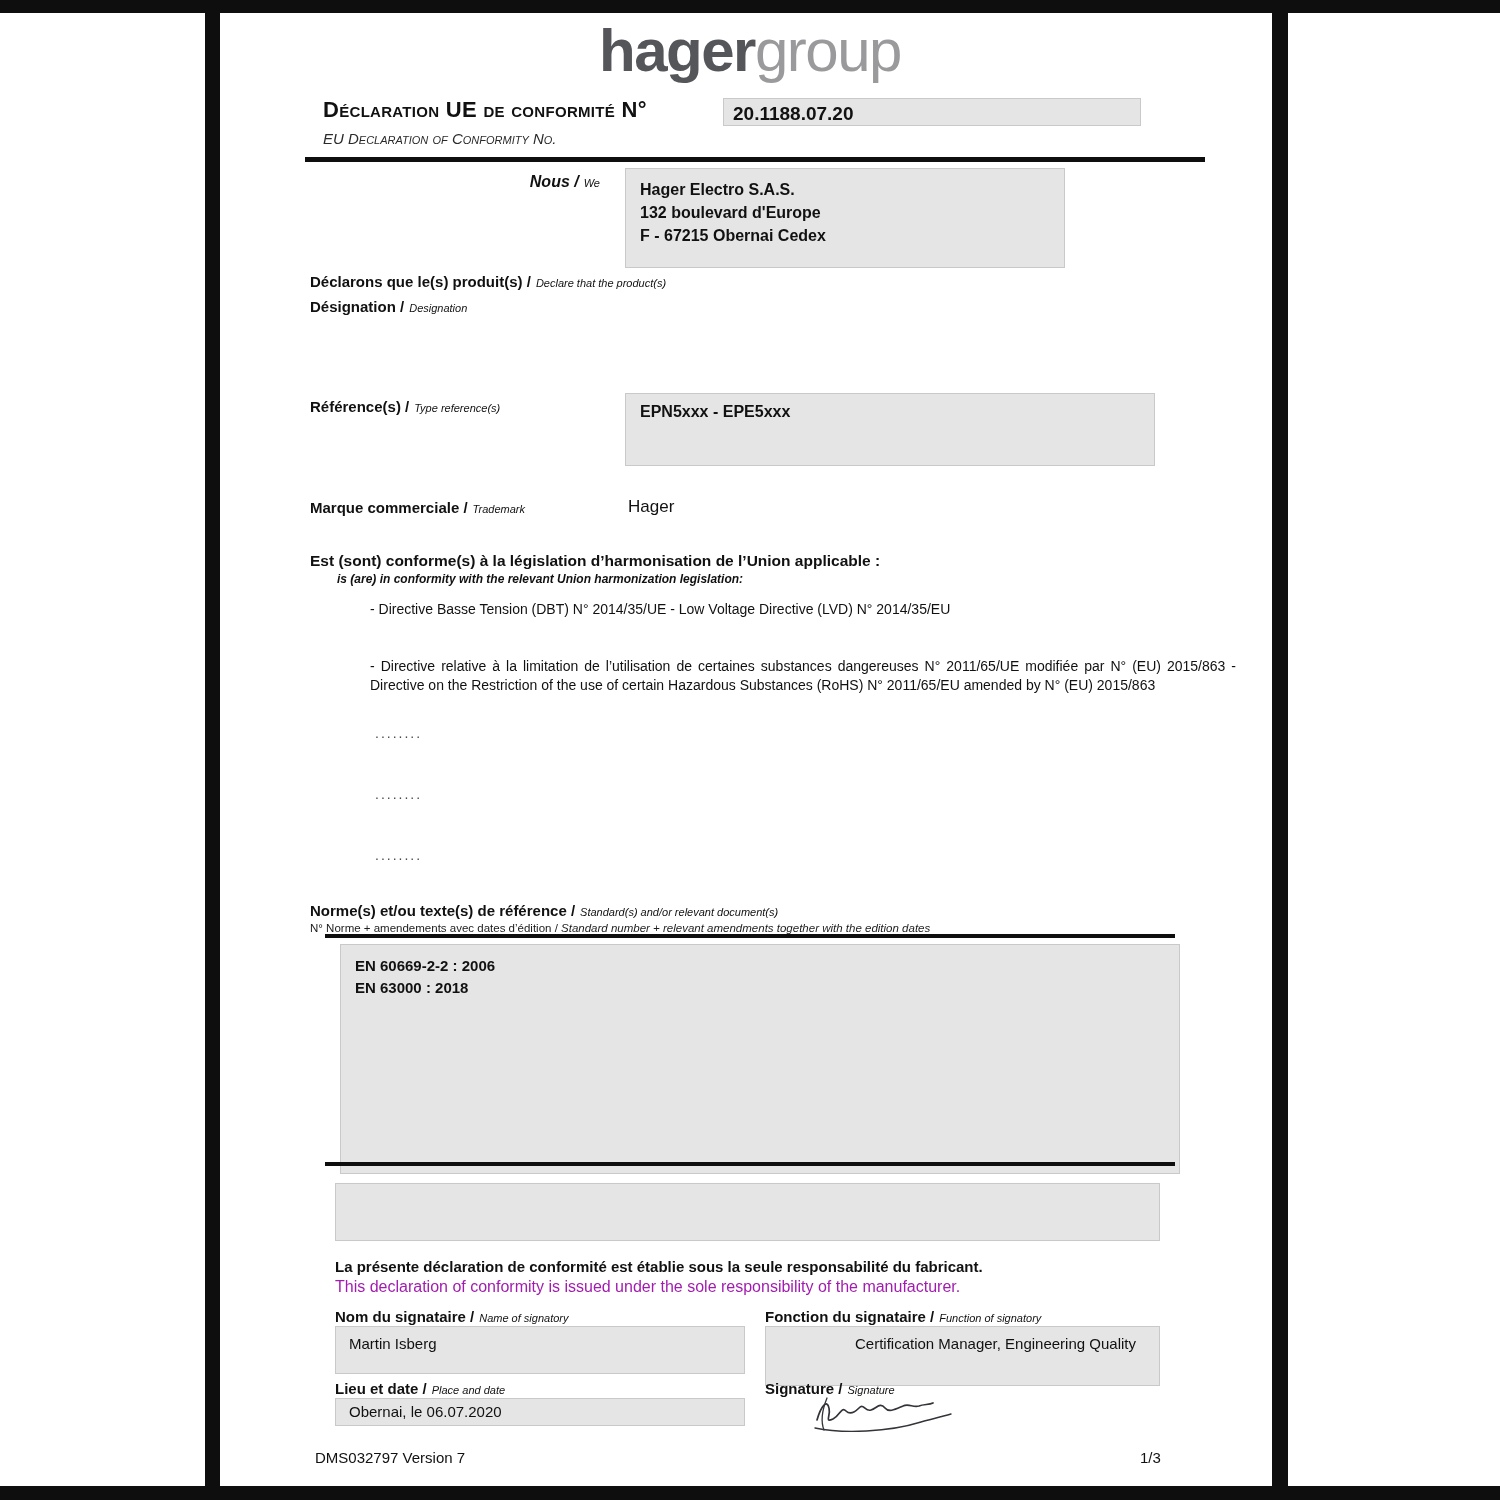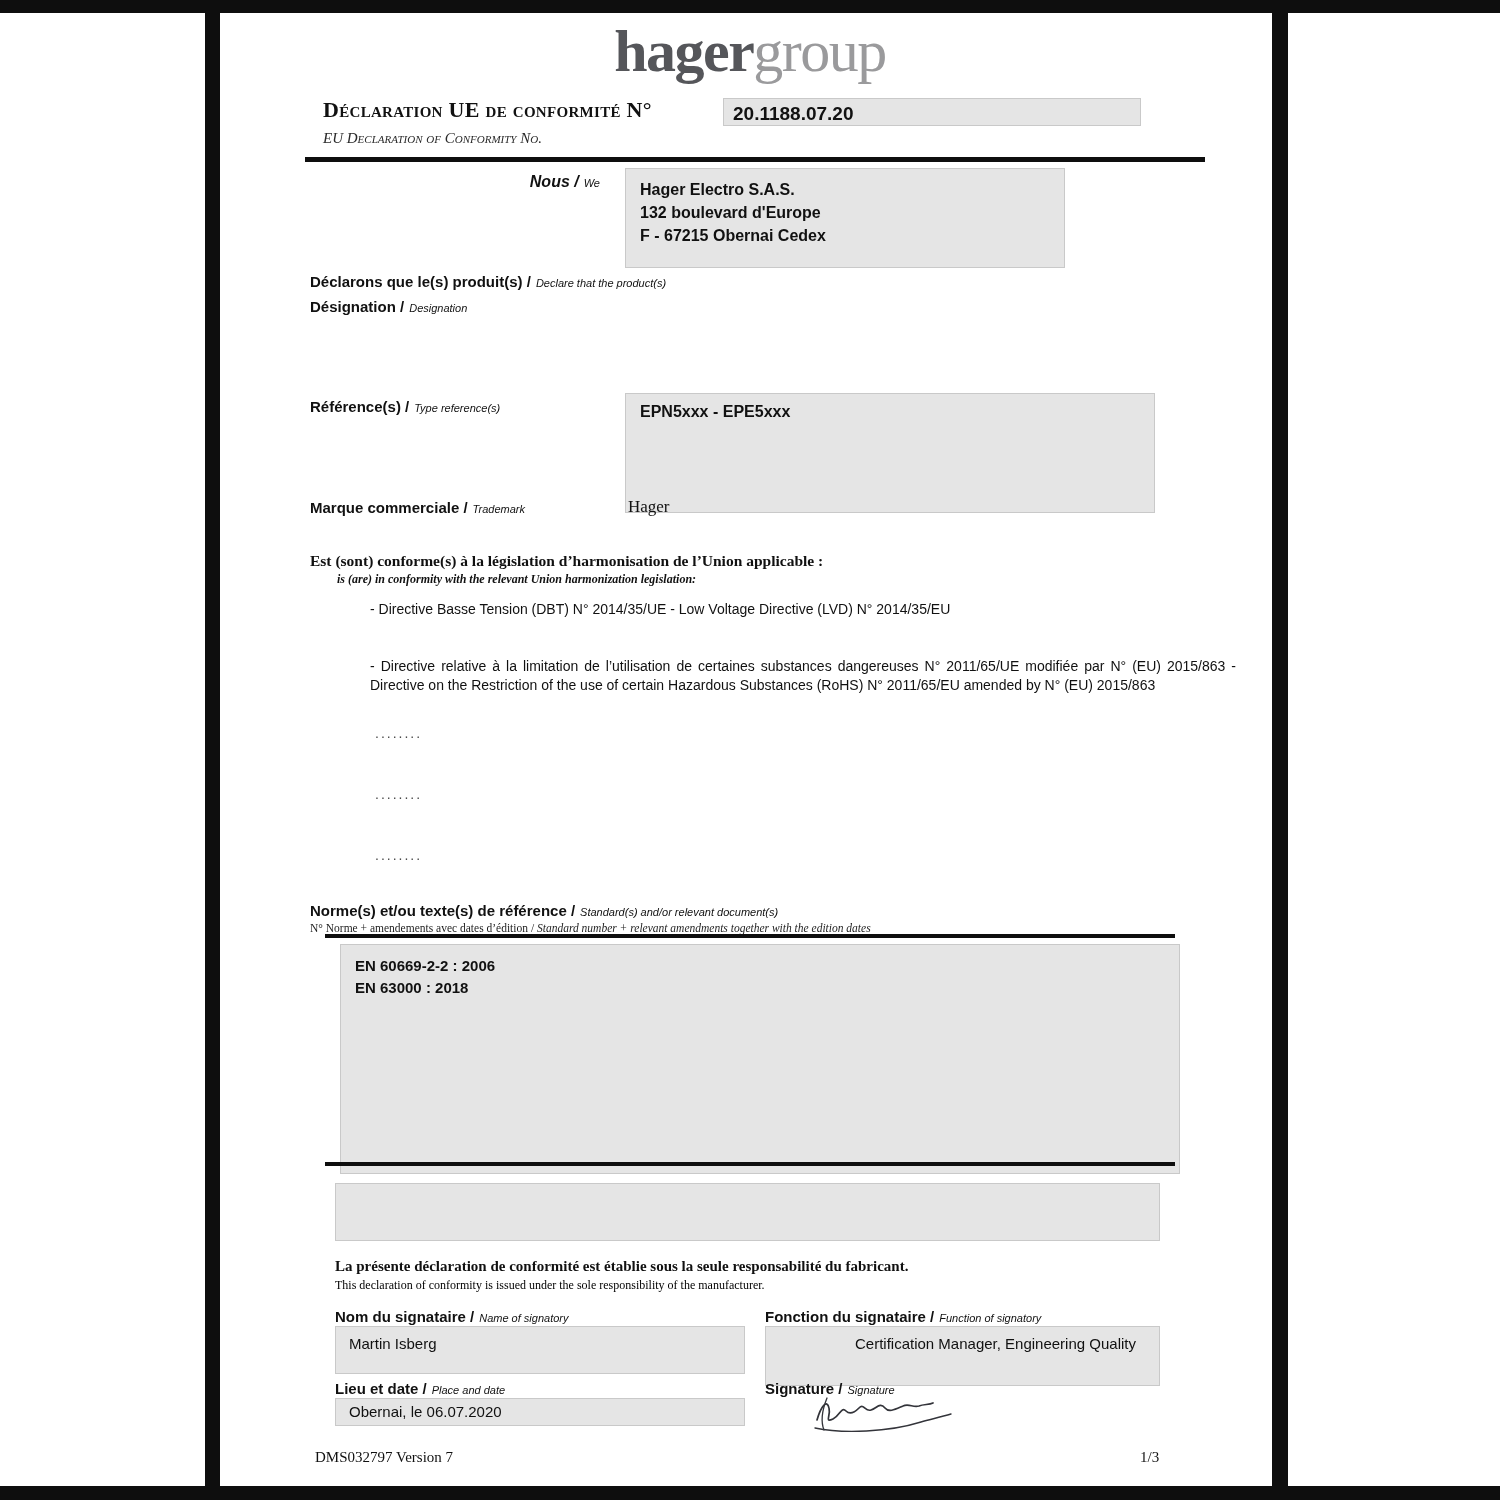--- a/index.html
+++ b/index.html
@@ -7,21 +7,21 @@
   body { font-family:"Liberation Sans", sans-serif; color:#111; }
   #canvas { position:relative; width:1500px; height:1500px; background:#fff; overflow:hidden; }
 
   
   .bar { position:absolute; background:#0e0e0e; }
   #frame-top    { left:0; top:0; width:1500px; height:13px; }
   #frame-bottom { left:0; top:1486px; width:1500px; height:14px; }
   #frame-left   { left:205px; top:0; width:15px; height:1500px; }
   #frame-right  { left:1272px; top:0; width:16px; height:1500px; }
 
-  .abs { position:absolute;font-family:Liberation Serif, serif; }
+  .abs { position:absolute; }
 
   
   #logo { left:0; top:20px; width:1500px; text-align:center; font-size:60px; line-height:62px; letter-spacing:-1.5px; }
   #logo .hager { font-weight:bold; color:#55565a; }
   #logo .group { font-weight:normal; color:#9a9a9c; }
 
   
   #title { left:323px; top:97px; font-variant:small-caps; font-weight:bold; font-size:22px; white-space:nowrap; letter-spacing:0.3px; }
   #subtitle { left:323px; top:130px; font-variant:small-caps; font-style:italic; font-size:15px; color:#2a2a2a; white-space:nowrap; }
   .rule { position:absolute; background:#0e0e0e; }
@@ -43,21 +43,21 @@
 
   #manufacturer-box { left:625px; top:168px; width:440px; height:100px; padding:9px 14px; }
   #manufacturer-box span { display:block; font-weight:bold; font-size:16px; line-height:23px; }
 
   #declare-label { left:310px; top:273px; }
   #designation-label { left:310px; top:298px; }
   #designation-box { left:625px; top:293px; width:530px; height:93px; padding:9px 14px; }
   #designation-box span { display:block; font-weight:bold; font-size:16px; line-height:23px; }
 
   #references-label { left:310px; top:398px; }
-  #references-box { left:625px; top:393px; width:530px; height:120px; padding:9px 14px; }
+  #references-box { left:625px; top:393px; width:530px; height:73px; padding:9px 14px; }
   #references-box span { display:block; font-weight:bold; font-size:16px; }
 
   #trademark-label { left:310px; top:499px; }
   #trademark-value { left:628px; top:497px; font-size:17px; }
 
   #legislation-fr { left:310px; top:552px; font-weight:bold; font-size:15.5px; white-space:nowrap; }
   #legislation-en { left:337px; top:572px; font-weight:bold; font-style:italic; font-size:12px; white-space:nowrap; }
 
   .directive { position:absolute; left:370px; width:866px; font-size:14px; line-height:19px; }
   #directive-lvd { top:600px; }
@@ -69,21 +69,21 @@
   #standards-note { left:310px; top:922px; font-size:11.5px; white-space:nowrap; color:#1c1c1c; }
   #standards-note .en { font-style:italic; }
   #standards-rule-top { left:325px; top:934px; width:850px; height:4px; }
   #standards-box { left:340px; top:944px; width:840px; height:230px; padding:10px 14px; }
   #standards-box span { display:block; font-weight:bold; font-size:15px; line-height:22px; }
   #standards-rule-bottom { left:325px; top:1162px; width:850px; height:4px; }
 
   #remarks-box { left:335px; top:1183px; width:825px; height:58px; }
 
   #responsibility-fr { left:335px; top:1258px; font-weight:bold; font-size:15px; white-space:nowrap; }
-  #responsibility-en { left:335px; top:1278px; font-size:12px; white-space:nowrap; color:#000000; }
+  #responsibility-en { left:335px; top:1278px; font-size:16px; white-space:nowrap; color:#a21caf; }
 
   #name-label { left:335px; top:1308px; }
   #function-label { left:765px; top:1308px; }
   #name-box { left:335px; top:1326px; width:410px; height:48px; padding:8px 13px; font-size:15px; }
   #function-box { left:765px; top:1326px; width:395px; height:60px; padding:8px 23px; font-size:15px;text-align:right; }
 
   #place-label { left:335px; top:1380px; }
   #signature-label { left:765px; top:1380px; }
   #place-box { left:335px; top:1398px; width:410px; height:28px; padding:4px 13px; font-size:15px; }
   #signature-wrap { left:805px; top:1384px; width:160px; height:56px; }

